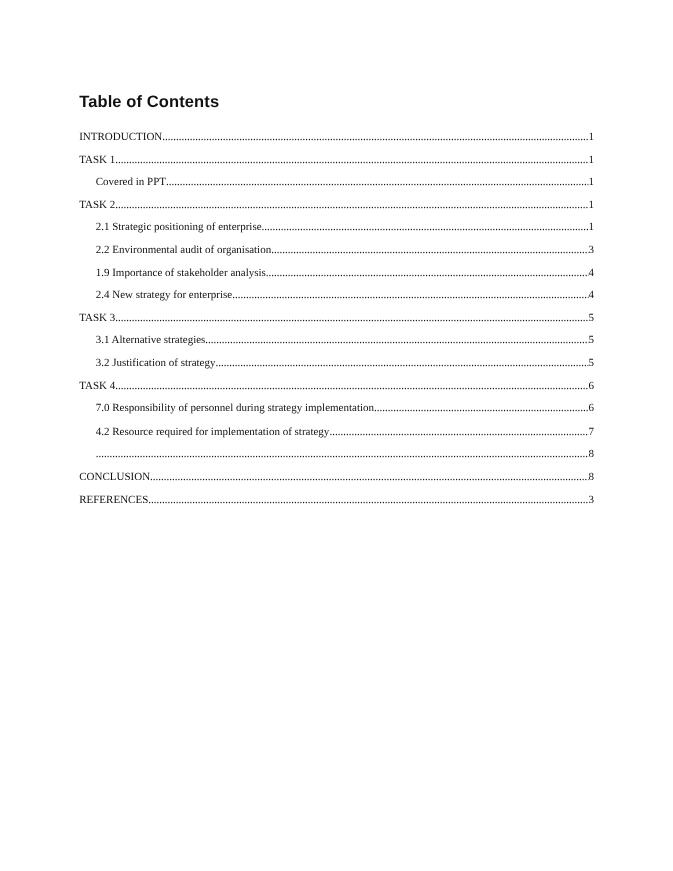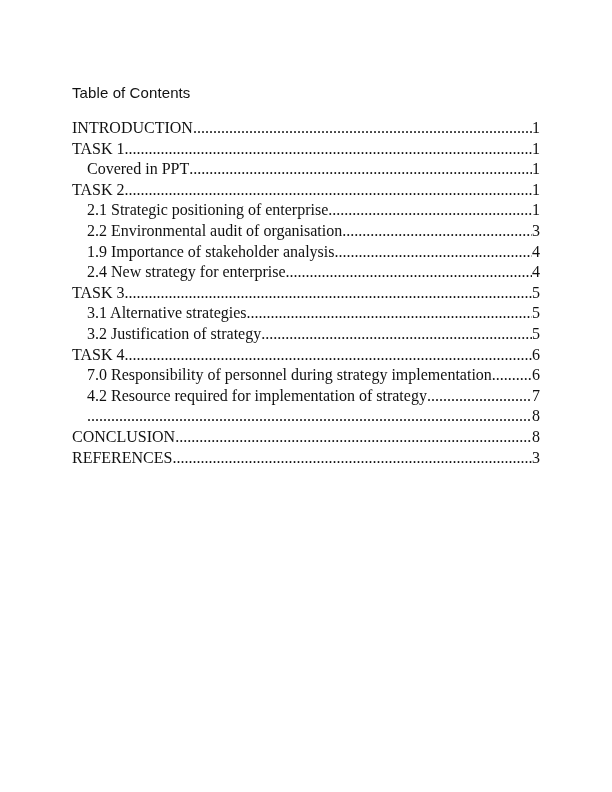--- a/index.html
+++ b/index.html
@@ -11,28 +11,28 @@
     width: 612px;
     height: 792px;
     background: #ffffff;
     box-sizing: border-box;
     padding: 84px 72px 0 72px;
     overflow: hidden;
   }
   .toc-title {
     font-family: "Liberation Sans", "DejaVu Sans", sans-serif;
     font-size: 15px;
-    font-weight: normal;
+    font-weight: bold;
     color: #111111;
     margin: 0 0 18px 0;
     letter-spacing: 0.1px;
   }
   .toc-list {
     font-family: "Liberation Serif", "DejaVu Serif", serif;
-    font-size: 16px;
+    font-size: 10px;
     color: #111111;
   }
   .toc-row {
     display: flex;
     align-items: baseline;
     height: 20.6px;
     cursor: pointer;
   }
   .toc-row.level-1 {
     padding-left: 15px;

